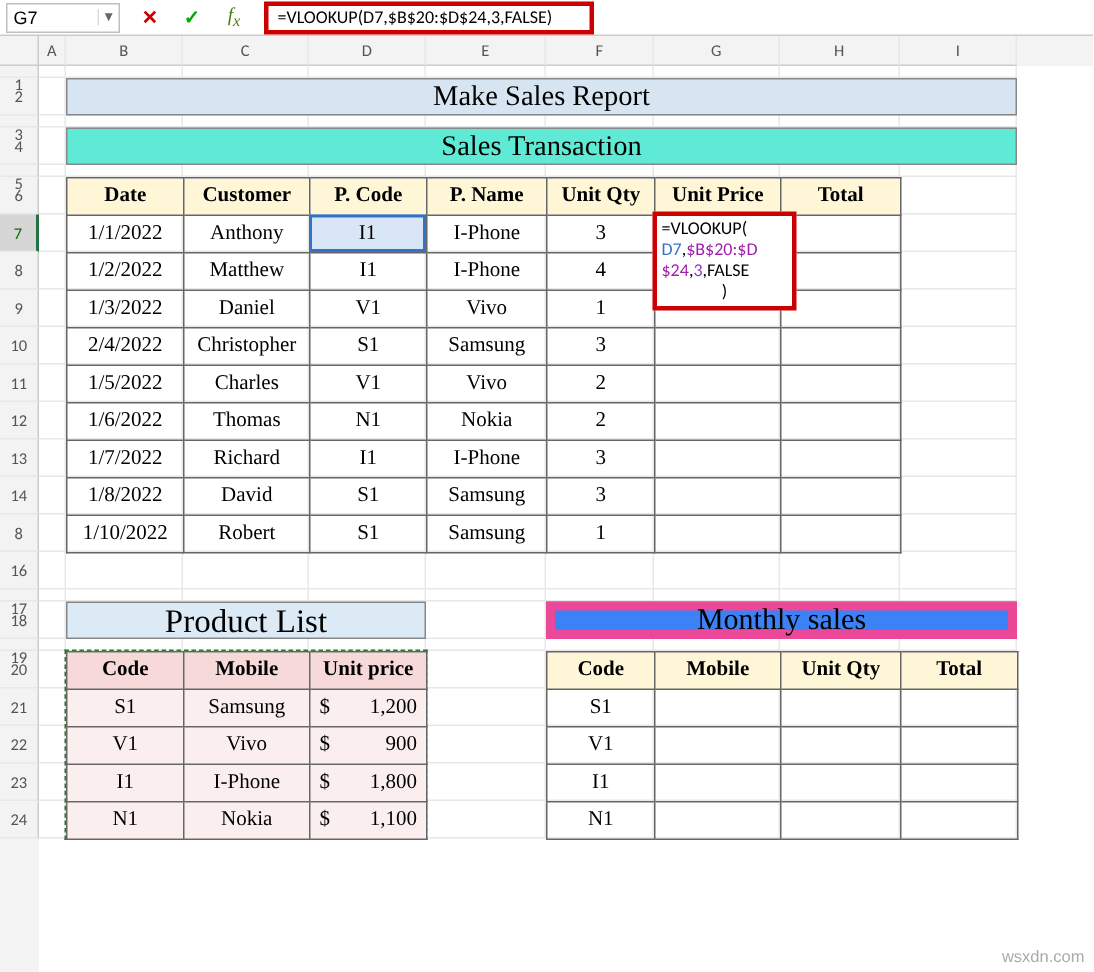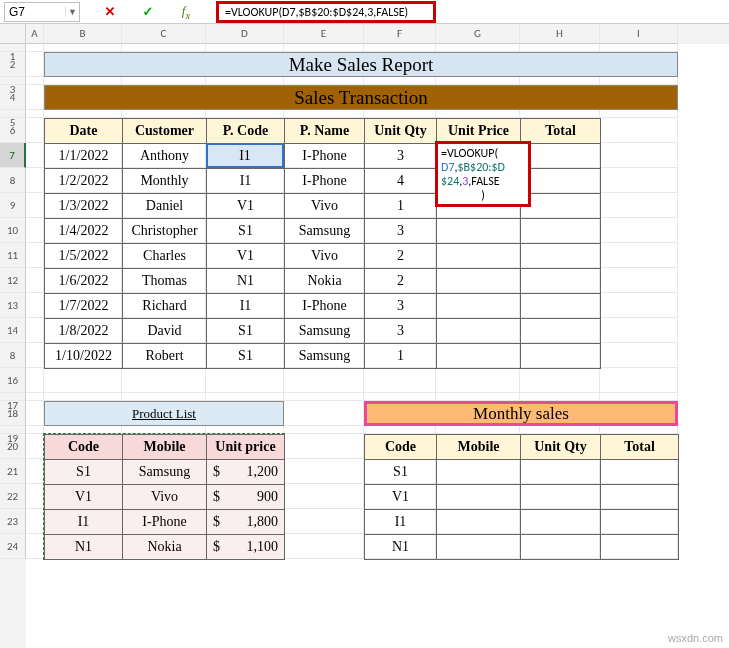--- a/index.html
+++ b/index.html
@@ -10,21 +10,21 @@
   background: #fff;
   color: #000;
   width: 729px;
   height: 648px;
   overflow: hidden;
   position: relative;
 }
 .top-bar {
   display: flex;
   align-items: center;
-  gap: 22px;
+  gap: 12px;
   padding: 2px 4px;
   border-bottom: 1px solid #ccc;
   height: 24px;
 }
 .name-box {
   display: flex;
   align-items: center;
   border: 1px solid #bfbfbf;
   background: #fff;
   height: 20px;
@@ -123,21 +123,21 @@
 .title1, .title2 {
   position: absolute;
   border: 1px solid #888;
   font-family: 'Times New Roman', serif;
   font-size: 19px;
   display: flex;
   align-items: center;
   justify-content: center;
 }
 .title1 { background: #d7e4f2; }
-.title2 { background: #a16207; }
+.title2 { background: #5eead4; }
 
 
 .sales-tbl {
   position: absolute;
   border-collapse: collapse;
   font-family: 'Times New Roman', serif;
 }
 .sales-tbl th, .sales-tbl td {
   border: 1px solid #666;
   height: 25px;
@@ -146,46 +146,46 @@
   padding: 0 2px;
 }
 .sales-tbl th { background: #fff6d8; font-weight: bold; }
 
 
 .prod-title {
   position: absolute;
   border: 1px solid #888;
   background: #dceaf6;
   font-family: 'Times New Roman', serif;
-  font-size: 13px;
-  display: flex; align-items: center; justify-content: center; text-decoration: underline;
+  font-size: 22px;
+  display: flex; align-items: center; justify-content: center;
 }
 .prod-tbl {
   position: absolute;
   border-collapse: collapse;
   font-family: 'Times New Roman', serif;
 }
 .prod-tbl th, .prod-tbl td {
   border: 1px solid #666;
   height: 25px;
   text-align: center;
   font-size: 14px;
 }
 .prod-tbl th { background: #f7d9d9; font-weight: bold; }
 .prod-tbl td { background: #fbeeee; }
 .prod-tbl td.pr { text-align: left; padding: 0 6px; }
 .prod-tbl td.pr span.amt { float: right; }
 
 
 .month-title {
   position: absolute;
-  border: 3px solid #ec4899;
-  background: #fdba74;
+  border: 6px solid #ec4899;
+  background: #3b82f6;
   font-family: 'Times New Roman', serif;
-  font-size: 17px;
+  font-size: 20px;
   display: flex; align-items: center; justify-content: center;
 }
 .month-tbl {
   position: absolute;
   border-collapse: collapse;
   font-family: 'Times New Roman', serif;
 }
 .month-tbl th, .month-tbl td {
   border: 1px solid #666;
   height: 25px;
@@ -214,21 +214,21 @@
   position: absolute;
   border: 3px solid #c00;
   background: #fff;
   font-size: 12px;
   line-height: 14px;
   padding: 2px 3px;
   font-family: Calibri, Arial, sans-serif;
 }
 .g7-box .p0 { color: #000; }
 .g7-box .p1 { color: #3173c6; }
-.g7-box .p2 { color: #0f766e; }
+.g7-box .p2 { color: #a21caf; }
 .g7-box .p3 { color: #8a3fbf; }
 
 .watermark {
   position: absolute;
   right: 6px;
   bottom: 4px;
   font-size: 11px;
   color: #aaa;
   font-family: Arial, sans-serif;
 }
@@ -585,38 +585,38 @@
               <td>1/1/2022</td>
               <td>Anthony</td>
               <td>I1</td>
               <td>I-Phone</td>
               <td>3</td>
               <td></td>
               <td></td>
             </tr>
         <tr>
               <td>1/2/2022</td>
-              <td>Monthly</td>
+              <td>Matthew</td>
               <td>I1</td>
               <td>I-Phone</td>
               <td>4</td>
               <td></td>
               <td></td>
             </tr>
         <tr>
               <td>1/3/2022</td>
               <td>Daniel</td>
               <td>V1</td>
               <td>Vivo</td>
               <td>1</td>
               <td></td>
               <td></td>
             </tr>
         <tr>
-              <td>1/4/2022</td>
+              <td>2/4/2022</td>
               <td>Christopher</td>
               <td>S1</td>
               <td>Samsung</td>
               <td>3</td>
               <td></td>
               <td></td>
             </tr>
         <tr>
               <td>1/5/2022</td>
               <td>Charles</td>

